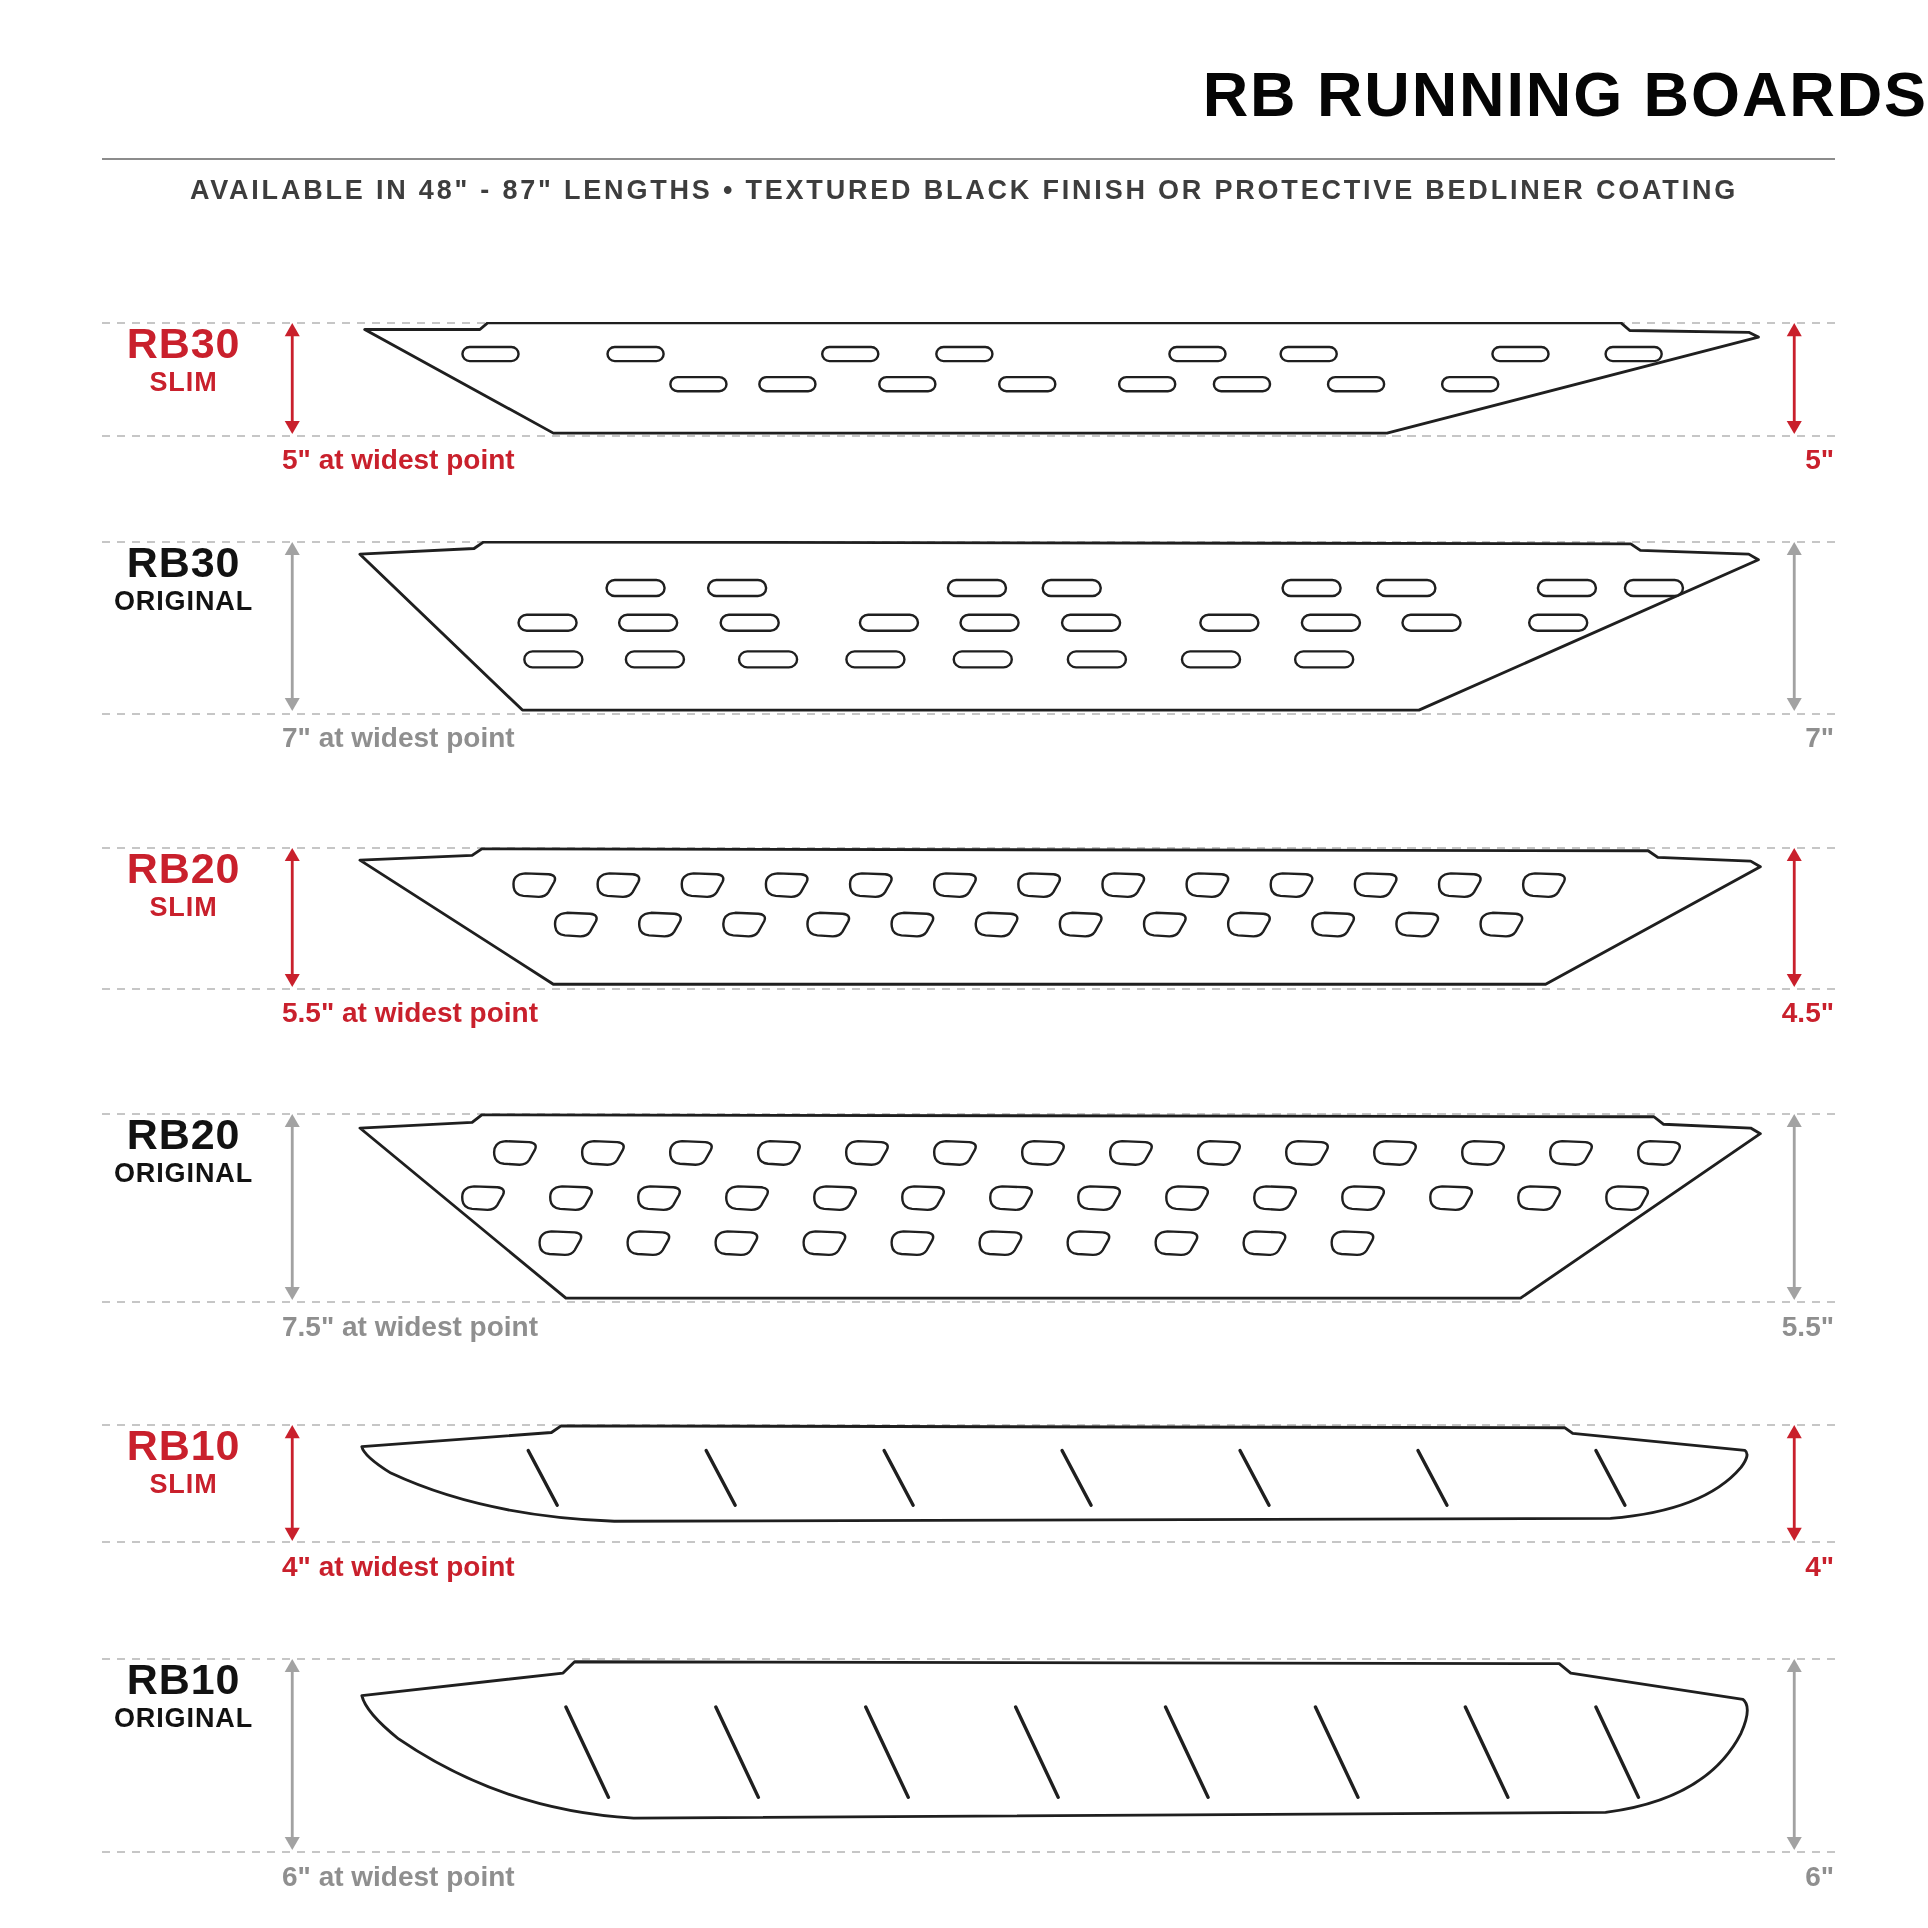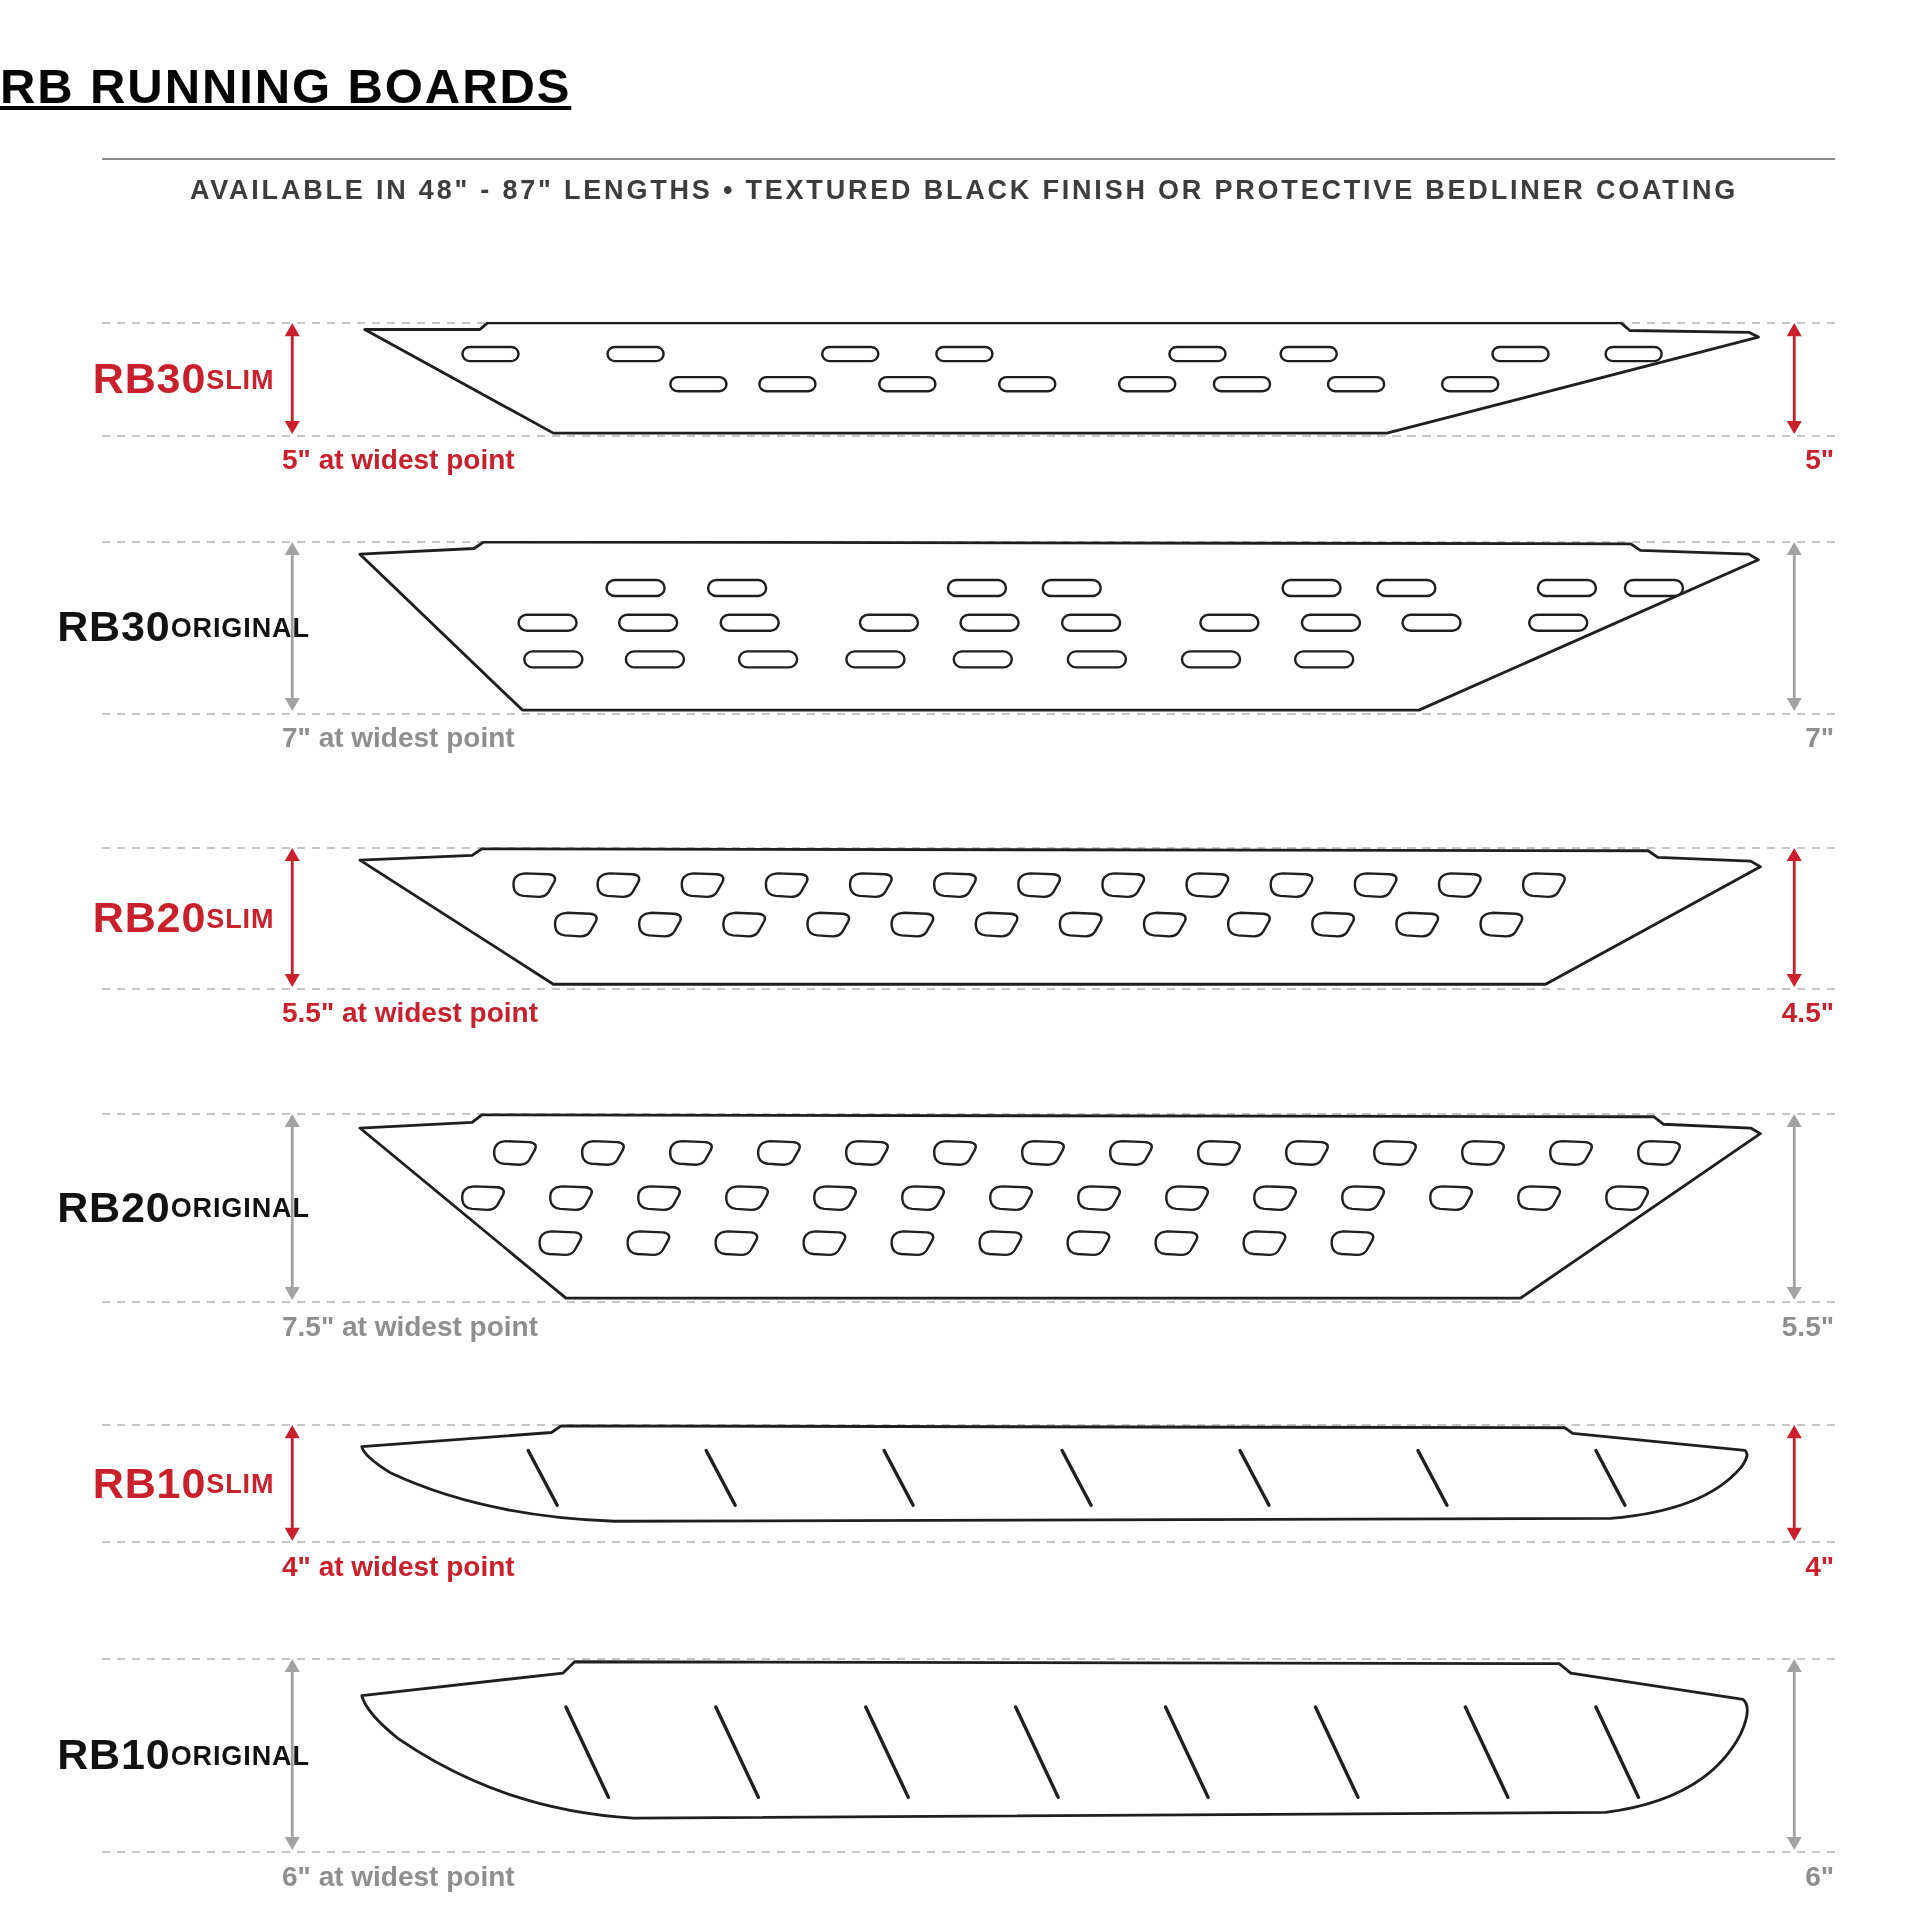--- a/index.html
+++ b/index.html
@@ -1,29 +1,29 @@
 <!DOCTYPE html>
 <html style="font-size:15px"><head>
 <meta charset="utf-8">
 <style>
   html,body{margin:0;padding:0;background:#ffffff;}
   #canvas{position:relative;width:1928px;height:1928px;background:#fff;overflow:hidden;
           font-family:"Liberation Sans", sans-serif;}
   
-  .title{position:absolute;top:58px;left:0;width:100%;text-align:left;
-         font-size:49px;font-weight:900;letter-spacing:1.9px;color:#050505;text-decoration:underline;}
+  .title{position:absolute;top:58px;left:0;width:100%;text-align:right;
+         font-size:63px;font-weight:900;letter-spacing:1.9px;color:#050505;}
   .rule{position:absolute;top:158px;left:102px;width:1733px;height:0;border-top:2.8px solid #8c8c8c;}
   .subtitle{position:absolute;top:175px;left:0;width:100%;text-align:center;
             font-size:27px;font-weight:bold;letter-spacing:2.8px;color:#3d3d3d;}
   
   .dash{position:absolute;left:102px;width:1733px;height:1.9px;
         background:repeating-linear-gradient(90deg,#c6c6c6 0 8.5px,transparent 8.5px 15px);}
   
-  .label{position:absolute;left:80px;width:207px;display:flex;
-         align-items:center;justify-content:center;text-align:center;}
+  .label{position:absolute;left:80px;width:207px;display:flex;flex-direction:column;
+         align-items:center;justify-content:flex-start;text-align:center;}
   .model{font-size:43px;font-weight:900;letter-spacing:0.9px;line-height:1.0;}
   .variant{font-size:27px;font-weight:bold;letter-spacing:0.9px;margin-top:3.8px;line-height:1.0;}
   .slim .model,.slim .variant{color:#c9202c;}
   .orig .model,.orig .variant{color:#121212;}
   
   .v-arrow{position:absolute;width:24.5px;}
   .v-arrow.left{left:280px;}
   .v-arrow.right{left:1782px;}
   .slim .v-arrow{color:#c9202c;}
   .orig .v-arrow{color:#a2a2a2;}

